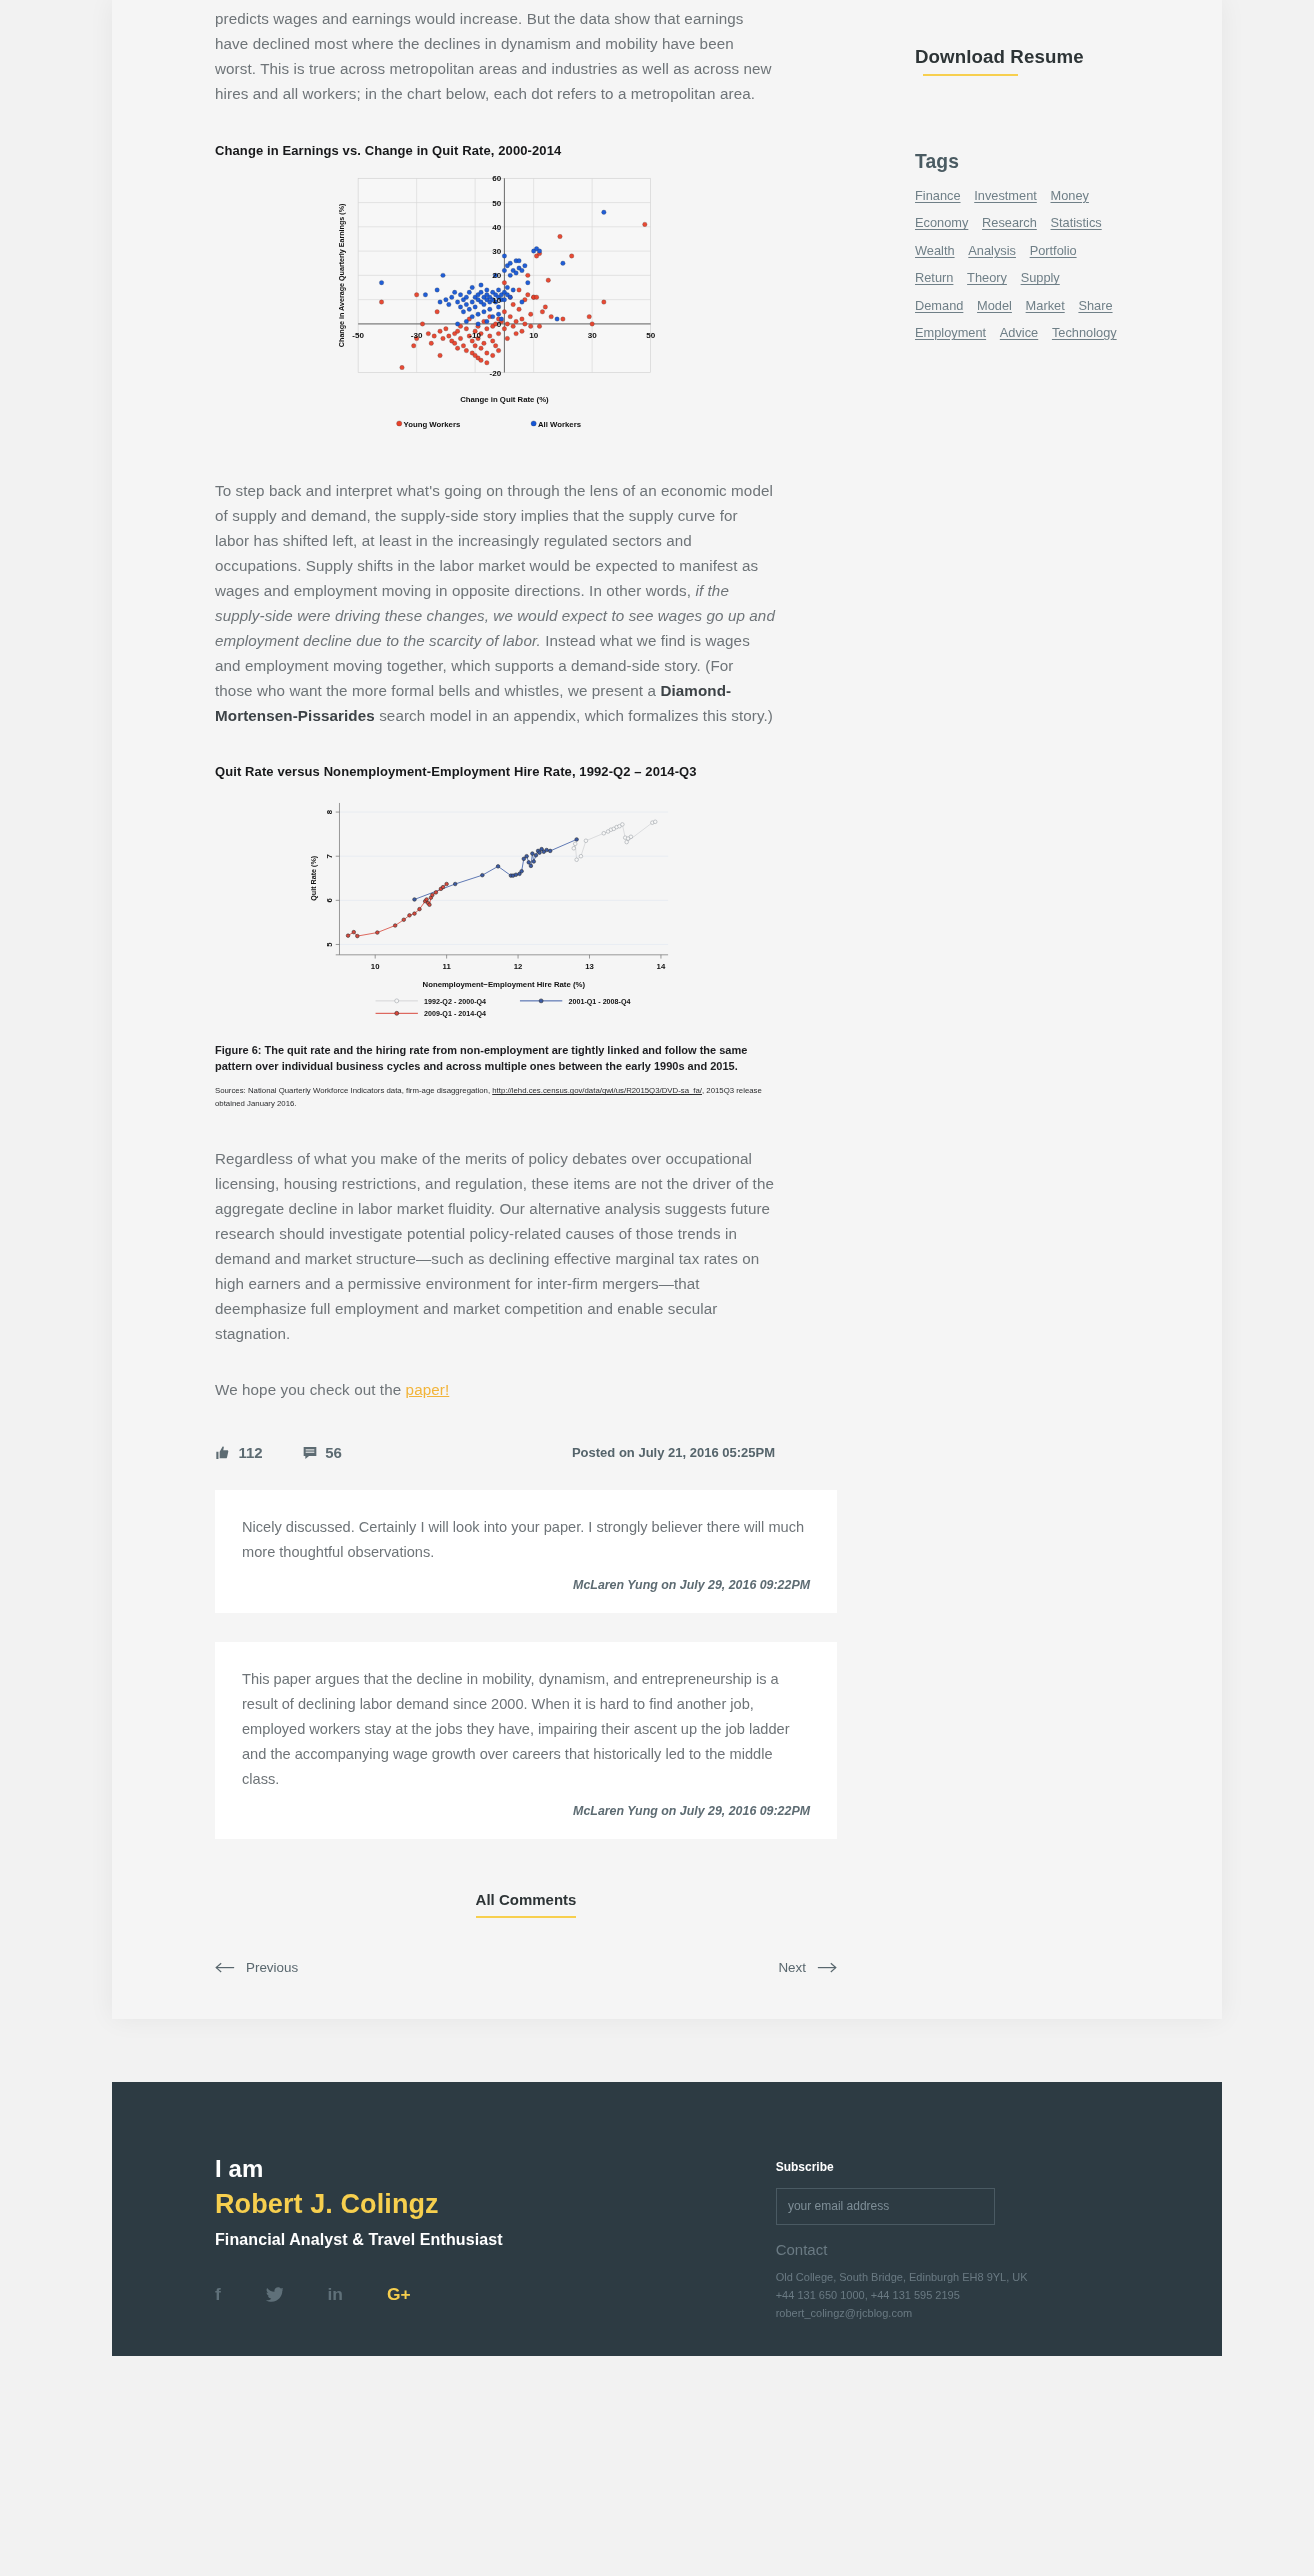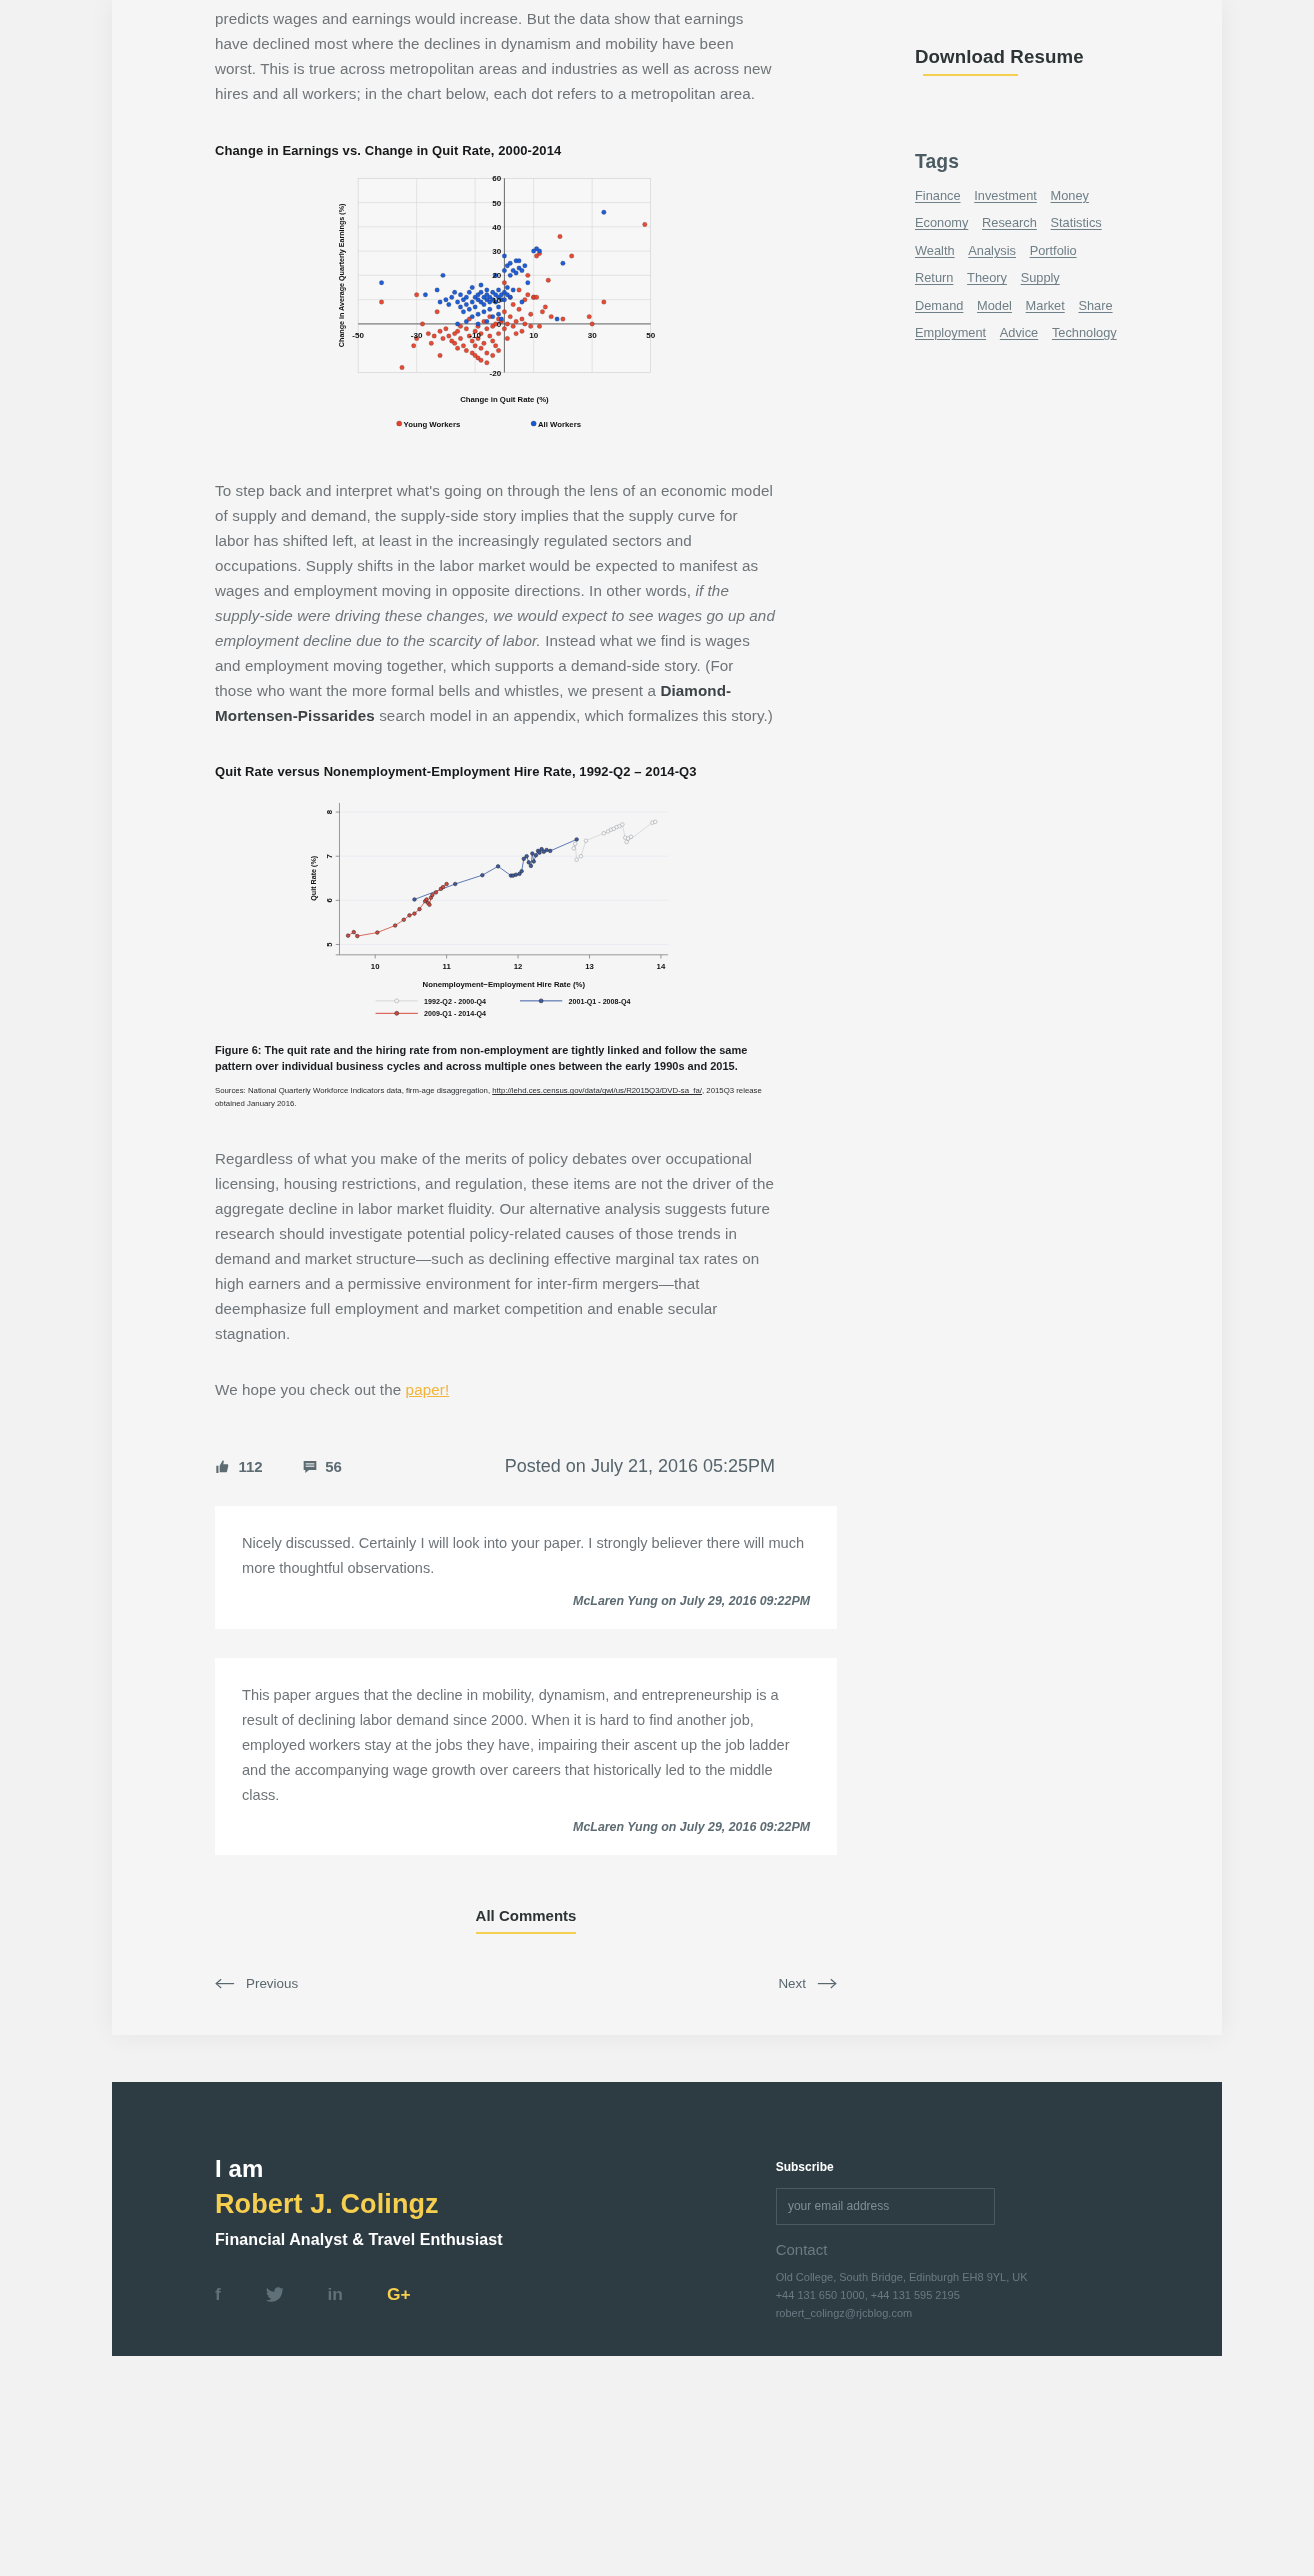--- a/index.html
+++ b/index.html
@@ -107,36 +107,36 @@
     line-height: 12.4px;
     color: #2b2c2e;
     margin-top: 11.2px;
   }
   .chart-src u { text-decoration: underline; }
 
   
   .meta-row {
     display: flex;
     align-items: center;
-    margin-top: 54px;
+    margin-top: 42px;
   }
   .meta-stat {
     display: flex;
     align-items: center;
     color: #5d6b72;
     font-size: 15px;
     font-weight: 700;
     margin-right: 39px;
   }
   .meta-stat svg { margin-right: 7.5px; }
   .meta-date {
     margin-left: auto;
     color: #55646b;
-    font-size: 18px;
-    font-weight: 400;
+    font-size: 13px;
+    font-weight: 700;
   }
 
   
   .composer {
     margin-top: 29px;
     background: #ffffff;
     width: 622px;
     height: 101px;
     padding: 22.4px 25px;
   }

